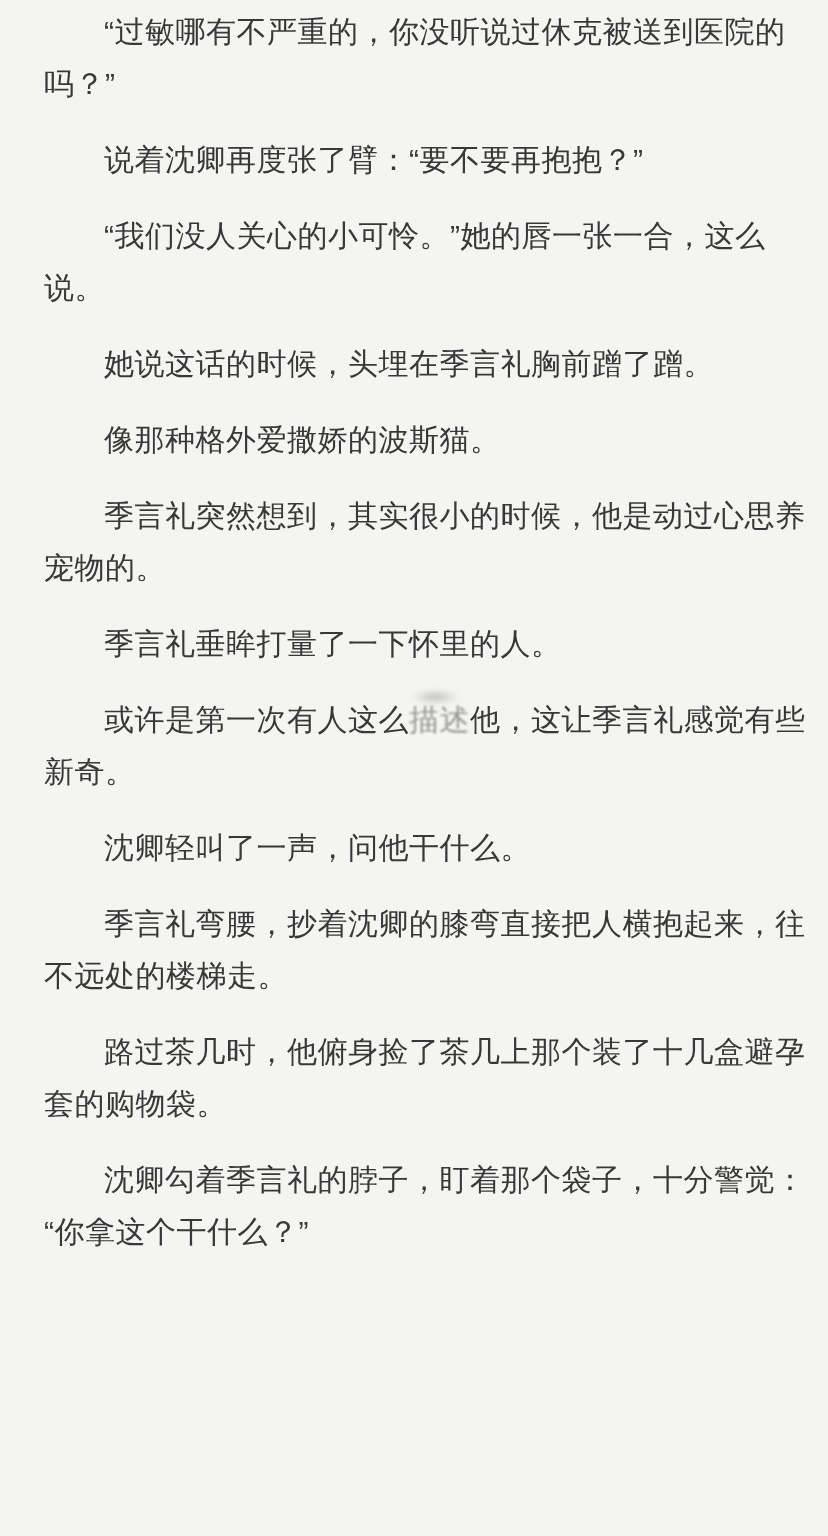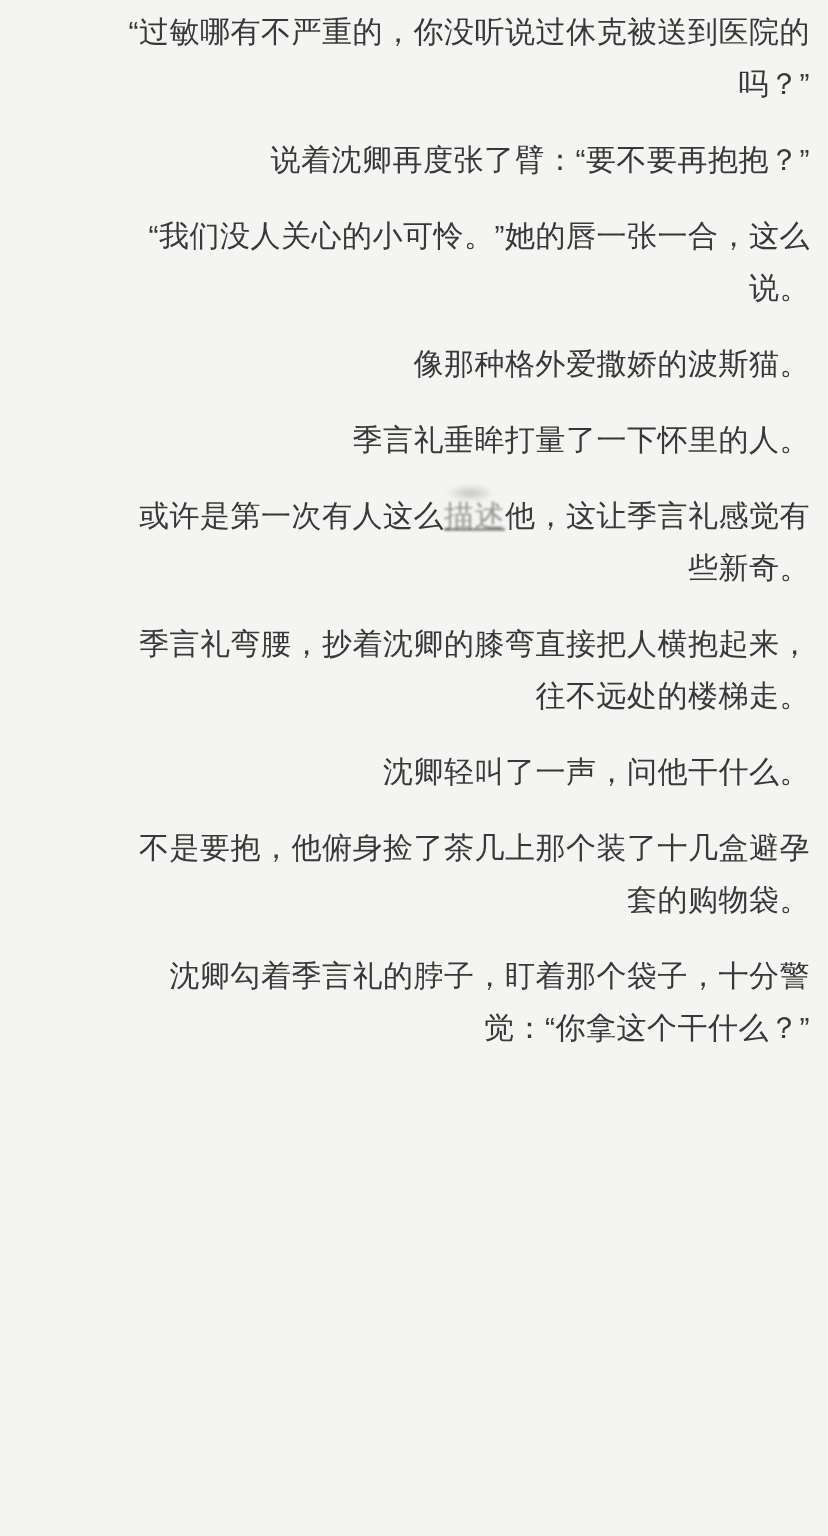--- a/index.html
+++ b/index.html
@@ -18,53 +18,54 @@
     height: 1536px;
     padding: 6px 18px 0 40px;
     font-family: "Liberation Sans", "DejaVu Sans", sans-serif;
     font-size: 30px;
     line-height: 52px;
     letter-spacing: 0.5px;
     color: var(--fg, #383838);
     font-weight: 400;
   }
   .para {
-    margin: 0 0 24px 16px;
+    margin: 0 0 24px 4px;
     text-indent: 2em;
-    text-align: right;
+    text-align: left;
     word-break: break-all;
   }
   
   .smudged {
     position: relative;
     color: rgba(56, 56, 56, 0.5);
     filter: blur(0.8px);
-    text-decoration: underline;
   }
   .smudged::before {
     content: "";
     position: absolute;
     left: 4%;
     top: -14px;
     width: 80%;
     height: 16px;
     background: radial-gradient(ellipse at center, rgba(70,70,70,0.30), rgba(70,70,70,0.0) 70%);
     filter: blur(2px);
     pointer-events: none;
   }
 </style>
 </head>
 <body style="--bg: #f4f4f2; --fg: #383838;">
 
 <main class="reader-page">
   <p class="para">“过敏哪有不严重的，你没听说过休克被送到医院的吗？”</p>
   <p class="para">说着沈卿再度张了臂：“要不要再抱抱？”</p>
   <p class="para">“我们没人关心的小可怜。”她的唇一张一合，这么说。</p>
+  <p class="para">她说这话的时候，头埋在季言礼胸前蹭了蹭。</p>
   <p class="para">像那种格外爱撒娇的波斯猫。</p>
+  <p class="para">季言礼突然想到，其实很小的时候，他是动过心思养宠物的。</p>
   <p class="para">季言礼垂眸打量了一下怀里的人。</p>
   <p class="para">
     <span>或许是第一次有人这么</span><span class="smudged">描述</span><span>他，这让季言礼感觉有些新奇。</span>
   </p>
+  <p class="para">沈卿轻叫了一声，问他干什么。</p>
   <p class="para">季言礼弯腰，抄着沈卿的膝弯直接把人横抱起来，往不远处的楼梯走。</p>
-  <p class="para">沈卿轻叫了一声，问他干什么。</p>
-  <p class="para">不是要抱，他俯身捡了茶几上那个装了十几盒避孕套的购物袋。</p>
+  <p class="para">路过茶几时，他俯身捡了茶几上那个装了十几盒避孕套的购物袋。</p>
   <p class="para">沈卿勾着季言礼的脖子，盯着那个袋子，十分警觉：“你拿这个干什么？”</p>
 </main>
 
 </body></html>

